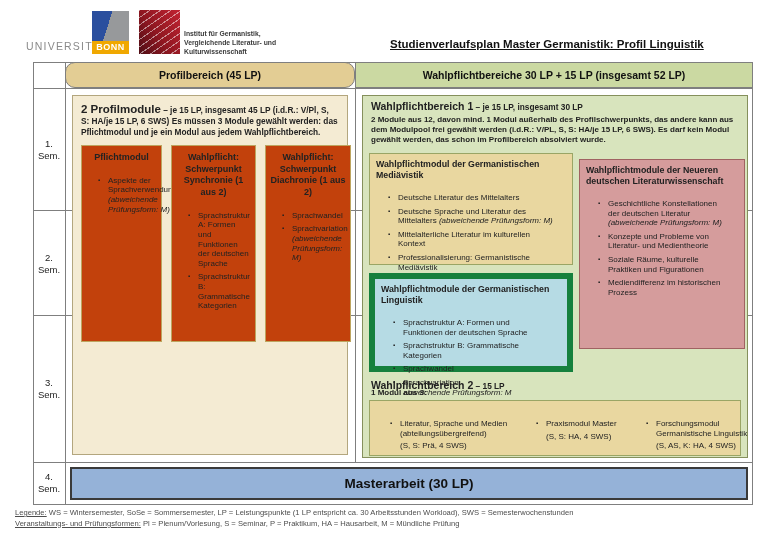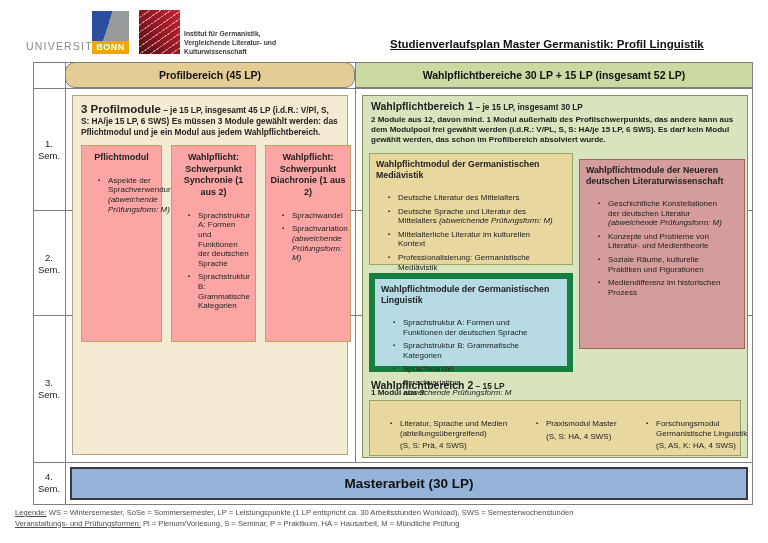--- a/index.html
+++ b/index.html
@@ -42,21 +42,21 @@
   .nt{font-style:italic;}
   .nt.blk{display:block;}
   .fm{display:block;margin-top:3px;font-style:normal;}
 
   
   .profilbox{position:absolute;left:72px;top:95px;width:276px;height:360px;box-sizing:border-box;
              background:#f4ebd3;border:1px solid #b3a67e;padding:6px 8px;}
   .intro{font-size:8.3px;font-weight:bold;line-height:1.25;color:#222;}
   .intro .big{font-size:11.5px;}
   .pmods{display:flex;gap:9px;margin-top:8px;}
-  .pmod{background:#fca5a5;border:1px solid #bda55f;box-sizing:border-box;height:197px;
+  .pmod{background:#c2410c;border:1px solid #bda55f;box-sizing:border-box;height:197px;
         padding:6px 4px;font-size:8px;line-height:1.2;}
   .pmod1{width:81px}.pmod2{width:85px}.pmod3{width:86px}
   .mtitle{font-weight:bold;font-size:9px;text-align:center;line-height:1.3;margin-bottom:8px;}
 
   
   .wahlbox{position:absolute;left:362px;top:95px;width:386px;height:363px;box-sizing:border-box;
            background:#d8e4bd;border:1px solid #85905c;}
   .wpb-title{position:absolute;left:8px;top:4px;width:372px;font-size:8.3px;font-weight:bold;line-height:1.3;}
   .wpb-title .big{font-size:10.5px;}
   .wpb-desc{position:absolute;left:8px;top:19px;width:374px;font-size:8px;font-weight:bold;line-height:1.28;}
@@ -123,21 +123,21 @@
     <span>3.</span>
     <span>Sem.</span>
   </div>
   <div class="sem sem4">
     <span>4.</span>
     <span>Sem.</span>
   </div>
 
   <div class="profilbox">
     <div class="intro">
-      <span class="big">3 Profilmodule</span><span> – je 15 LP, insgesamt 45 LP (i.d.R.: V/Pl, S, S: HA/je 15 LP, 6 SWS) Es müssen 3 Module gewählt werden: das Pflichtmodul und je ein Modul aus jedem Wahlpflichtbereich.</span>
+      <span class="big">2 Profilmodule</span><span> – je 15 LP, insgesamt 45 LP (i.d.R.: V/Pl, S, S: HA/je 15 LP, 6 SWS) Es müssen 3 Module gewählt werden: das Pflichtmodul und je ein Modul aus jedem Wahlpflichtbereich.</span>
     </div>
     <div class="pmods">
       <div class="pmod pmod1">
         <div class="mtitle">Pflichtmodul</div>
         <ul class="blist">
             <li>
               <span class="bl">▪</span>
               <span class="tx">Aspekte der Sprachverwendung<i class="nt blk">(abweichende Prüfungsform: M)</i></span>
             </li>
           </ul>

